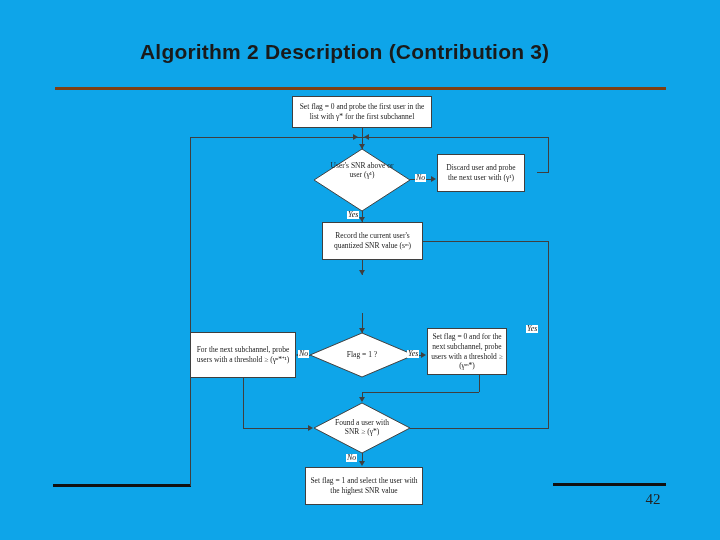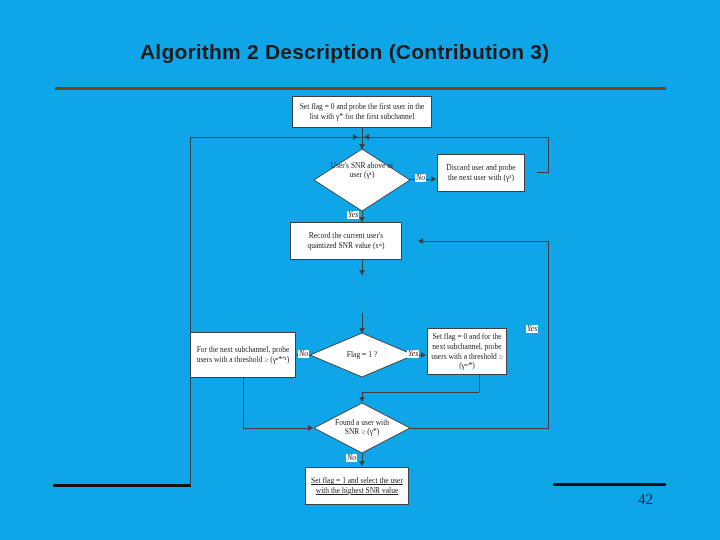--- a/index.html
+++ b/index.html
@@ -3,21 +3,21 @@
 <meta charset="utf-8">
 <style>
   html,body{margin:0;padding:0;background:#fff;}
   .slide{position:relative;width:720px;height:540px;background:#0ea5e9;overflow:hidden;
          font-family:"Liberation Serif", serif;}
   .title{position:absolute;left:140px;top:40px;width:560px;
          font-family:"Liberation Sans", sans-serif;font-weight:700;font-size:21px;
          color:#1a1a1a;letter-spacing:0.2px;}
   .title-rule{position:absolute;left:55px;top:87px;width:611px;height:3px;background:#7d3f14;}
   .bottom-rule{position:absolute;height:3px;background:#111;}
-  .page-number{position:absolute;left:638px;top:491px;width:30px;
+  .page-number{position:absolute;left:638px;top:491px;width:30px;text-align:center;
                font-family:"Liberation Serif", serif;font-size:15px;color:#222;}
 
   
   .node{position:absolute;border:1px solid #3f3f3f;background:#fff;color:#222;
         font-size:7.5px;line-height:1.3;text-align:center;display:flex;
         align-items:center;justify-content:center;padding:1px 3px;box-sizing:border-box;}
   .ln{position:absolute;background:#3f3f3f;}
   .dsvg{position:absolute;}
   .dtext{position:absolute;color:#222;font-size:7.5px;line-height:1.25;text-align:center;}
   .lbl{position:absolute;color:#222;font-size:8px;background:#fff;padding:0 1px;line-height:1;font-style:italic;}
@@ -70,28 +70,28 @@
   <div class="arr arr-l" style="left:296px;top:352px;"></div>
   <div class="arr arr-r" style="left:421px;top:352px;"></div>
   <div class="arr arr-r" style="left:308px;top:425px;"></div>
   <div class="arr arr-d" style="left:359px;top:397px;"></div>
   <div class="arr arr-d" style="left:359px;top:461px;"></div>
 
   <div class="node" style="left:292px;top:96px;width:140px;height:32px;">Set flag = 0 and probe the first user in the list with γ* for the first subchannel</div>
 
   <div class="node" style="left:437px;top:154px;width:88px;height:38px;">Discard user and probe the next user with (γ¹)</div>
 
-  <div class="node" style="left:290px;top:222px;width:112px;height:38px;">Record the current user's quantized SNR value (sᵐ)</div>
+  <div class="node" style="left:322px;top:222px;width:101px;height:38px;">Record the current user's quantized SNR value (sᵐ)</div>
 
 
   <div class="node" style="left:190px;top:332px;width:106px;height:46px;">For the next subchannel, probe users with a threshold ≥ (γⁿ*⁺¹)</div>
 
   <div class="node" style="left:427px;top:328px;width:80px;height:47px;">Set flag = 0 and for the next subchannel, probe users with a threshold ≥ (γᵐ*)</div>
 
-  <div class="node" style="left:305px;top:467px;width:104px;height:38px;text-decoration:underline;">Set flag = 1 and select the user with the highest SNR value</div>
+  <div class="node" style="left:305px;top:467px;width:118px;height:38px;">Set flag = 1 and select the user with the highest SNR value</div>
 
   <svg class="dsvg" style="left:313px;top:148px;" width="98" height="64">
     <polygon points="49,1 97,32 49,63 1,32" fill="#ffffff" stroke="#3f3f3f" stroke-width="1"></polygon>
   </svg>
   <div class="dtext" style="left:329px;top:161px;width:66px;">User's SNR above or user (γ¹)</div>
 
   <svg class="dsvg" style="left:309px;top:332px;" width="106" height="46">
     <polygon points="53,1 105,23 53,45 1,23" fill="#ffffff" stroke="#3f3f3f" stroke-width="1"></polygon>
   </svg>
   <div class="dtext" style="left:332px;top:350px;width:60px;">Flag = 1 ?</div>

